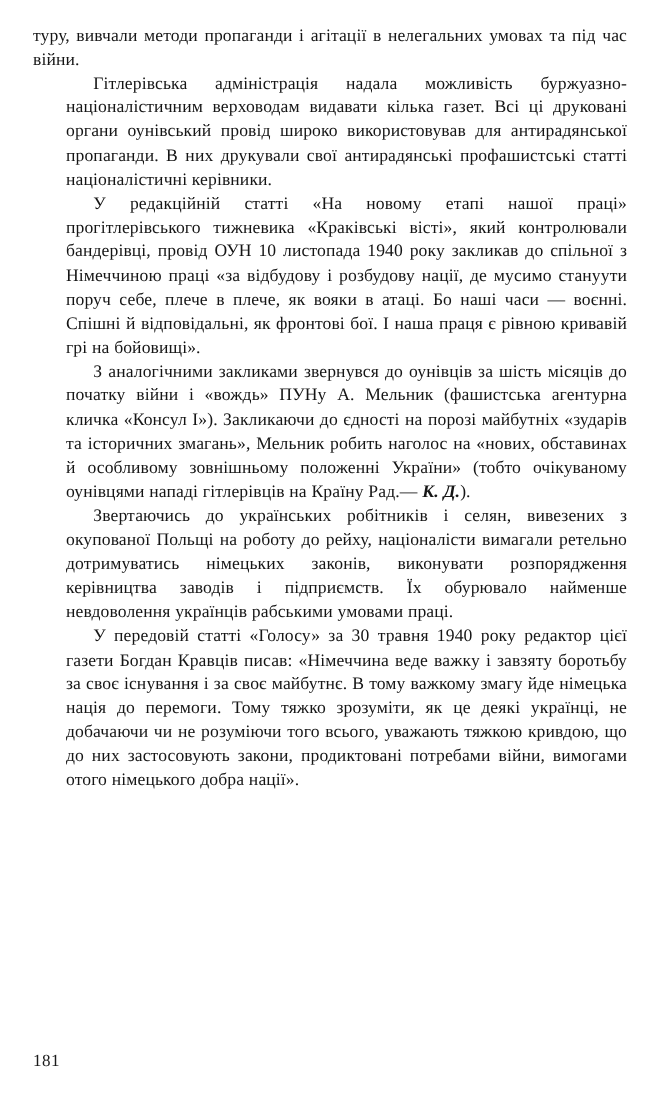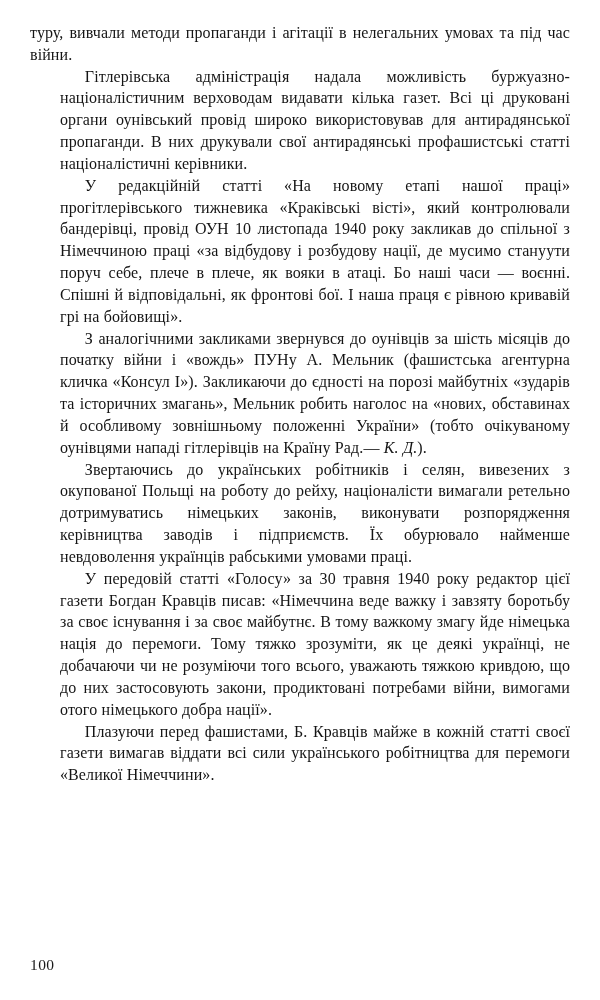--- a/index.html
+++ b/index.html
@@ -36,20 +36,21 @@
   }
   .body-text p.indent {
     text-indent: 1.55em;
     margin-left: 30px;
   }
   .body-text p.noindent {
     text-indent: 0;
   }
   em {
     font-style: italic;
+    font-weight: bold;
   }
   .page-number {
     position: absolute;
     left: 30px;
     bottom: 26px;
     font-size: 15.5px;
     letter-spacing: 0.4px;
     color: #1a1a1a;
   }
 </style>
@@ -57,16 +58,15 @@
 <body>
 
 <div class="page">
   <div class="body-text">
     <p class="noindent">туру, вивчали методи пропаганди і агітації в нелегальних умовах та під час війни.</p>
     <p class="indent">Гітлерівська адміністрація надала можливість буржуазно-націоналістичним верховодам видавати кілька газет. Всі ці друковані органи оунівський провід широко використовував для антирадянської пропаганди. В них друкували свої антирадянські профашистські статті націоналістичні керівники.</p>
     <p class="indent">У редакційній статті «На новому етапі нашої праці» прогітлерівського тижневика «Краківські вісті», який контролювали бандерівці, провід ОУН 10 листопада 1940 року закликав до спільної з Німеччиною праці «за відбудову і розбудову нації, де мусимо стануути поруч себе, плече в плече, як вояки в атаці. Бо наші часи — воєнні. Спішні й відповідальні, як фронтові бої. І наша праця є рівною кривавій грі на бойовищі».</p>
     <p class="indent"><span>З аналогічними закликами звернувся до оунівців за шість місяців до початку війни і «вождь» ПУНу А. Мельник (фашистська агентурна кличка «Консул І»). Закликаючи до єдності на порозі майбутніх «зударів та історичних змагань», Мельник робить наголос на «нових, обставинах й особливому зовнішньому положенні України» (тобто очікуваному оунівцями нападі гітлерівців на Країну Рад.— </span><em>К. Д.</em><span>).</span></p>
     <p class="indent">Звертаючись до українських робітників і селян, вивезених з окупованої Польщі на роботу до рейху, націоналісти вимагали ретельно дотримуватись німецьких законів, виконувати розпорядження керівництва заводів і підприємств. Їх обурювало найменше невдоволення українців рабськими умовами праці.</p>
     <p class="indent">У передовій статті «Голосу» за 30 травня 1940 року редактор цієї газети Богдан Кравців писав: «Німеччина веде важку і завзяту боротьбу за своє існування і за своє майбутнє. В тому важкому змагу йде німецька нація до перемоги. Тому тяжко зрозуміти, як це деякі українці, не добачаючи чи не розуміючи того всього, уважають тяжкою кривдою, що до них застосовують закони, продиктовані потребами війни, вимогами отого німецького добра нації».</p>
-    <p class="indent">Плазуючи перед фашистами, Б. Кравців майже в кожній статті своєї газети вимагав віддати всі сили українського робітництва для перемоги «Великої Німеччини».</p>
   </div>
-  <div class="page-number">100</div>
+  <div class="page-number">181</div>
 </div>
 
 </body></html>

